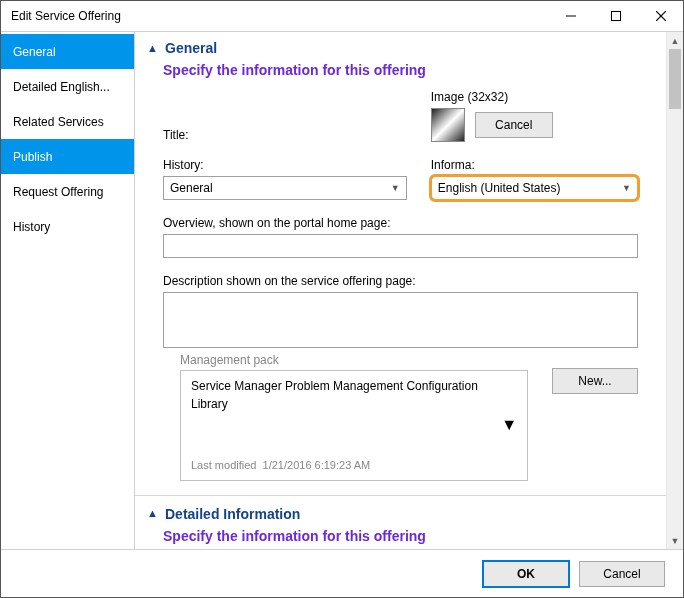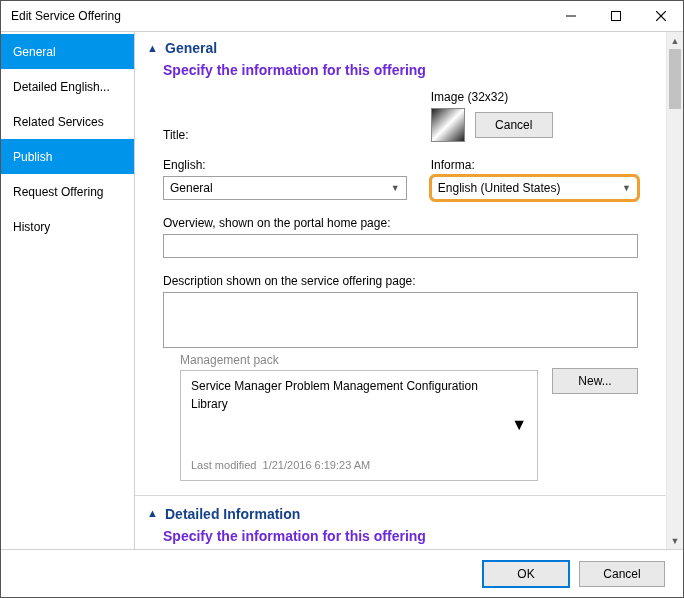--- a/index.html
+++ b/index.html
@@ -113,21 +113,21 @@
               <span class="lbl">Image (32x32)</span>
               <div class="image-row">
                 <div class="thumb"></div>
                 <div class="btn">Cancel</div>
               </div>
             </div>
           </div>
 
           <div class="row">
             <div class="col">
-              <span class="lbl">English:</span>
+              <span class="lbl">History:</span>
               <div class="combo">
                 <span>General</span>
                 <span class="chev-down">▼</span>
               </div>
             </div>
             <div class="col narrow">
               <span class="lbl">Informa:</span>
               <div class="combo hl">
                 <span>English (United States)</span>
                 <span class="chev-down">▼</span>
@@ -138,21 +138,21 @@
           <div class="row" style="flex-direction:column; gap:4px; align-items:stretch; margin-bottom:16px;">
             <span class="lbl">Overview, shown on the portal home page:</span>
             <input class="text" value="" style="">
           </div>
 
           <div class="row" style="flex-direction:column; gap:4px; align-items:stretch; margin-bottom:2px;">
             <span class="lbl">Description shown on the service offering page:</span>
             <textarea class="text" style="height: 56px;"></textarea>
           </div>
 
-          <div style="display:flex; gap:14px; align-items:flex-start;padding-left:17px;">
+          <div style="display:flex; gap:24px; align-items:flex-start;padding-left:17px;">
             <div style="flex:1;">
               <span class="lbl" style="color:#888;">Management pack</span>
               <div class="mp-box">
                 <div class="mp-text">
                   <div>Service Manager Problem Management Configuration Library</div>
                   <div class="mp-sub">
                     <span>Last modified</span>
                     &nbsp;<span>1/21/2016 6:19:23 AM</span>
                   </div>
                 </div>
@@ -179,17 +179,17 @@
       <div class="scroll-track">
         <div class="scroll-btn">▲</div>
         <div class="scroll-thumb"></div>
         <div class="scroll-btn" style="position:absolute; bottom:0; left:0; right:0;">▼</div>
       </div>
     </div>
 
   </div>
 
   <div class="footer">
-    <div class="btn hl" style="min-width:86px;">OK</div>
+    <div class="btn hl" style="min-width:86px;font-weight:bold;">OK</div>
     <div class="btn" style="min-width:86px;">Cancel</div>
   </div>
 
 </div>
 
 </body></html>

